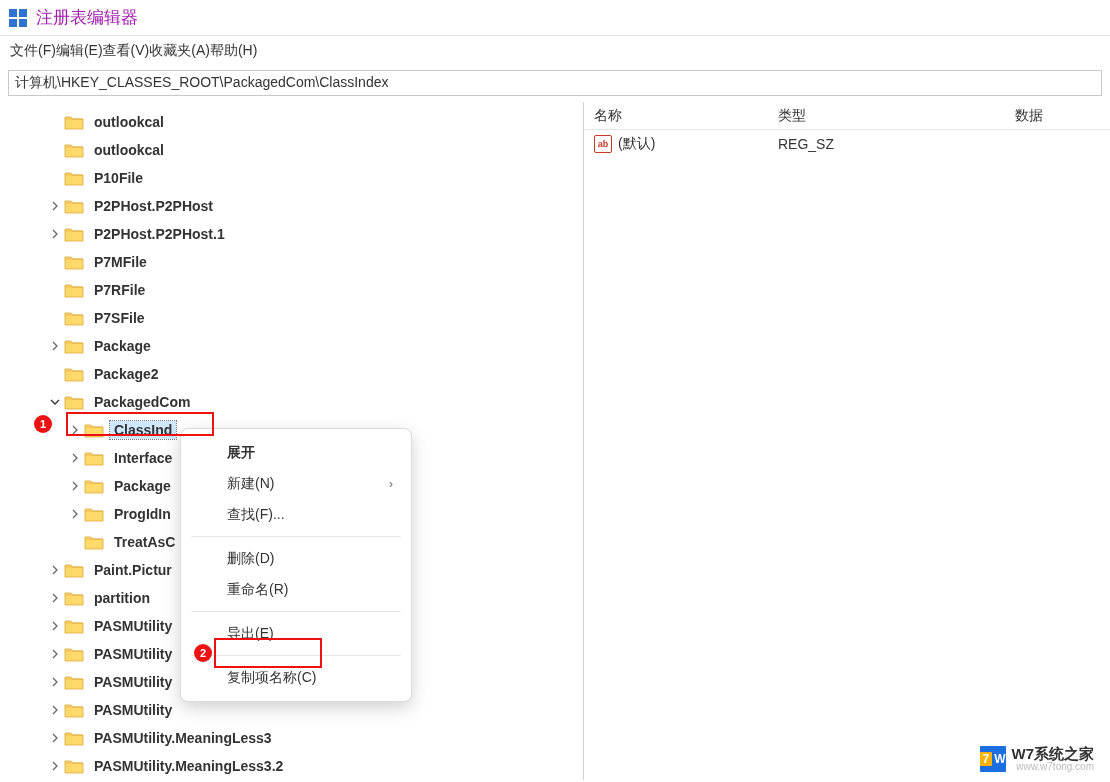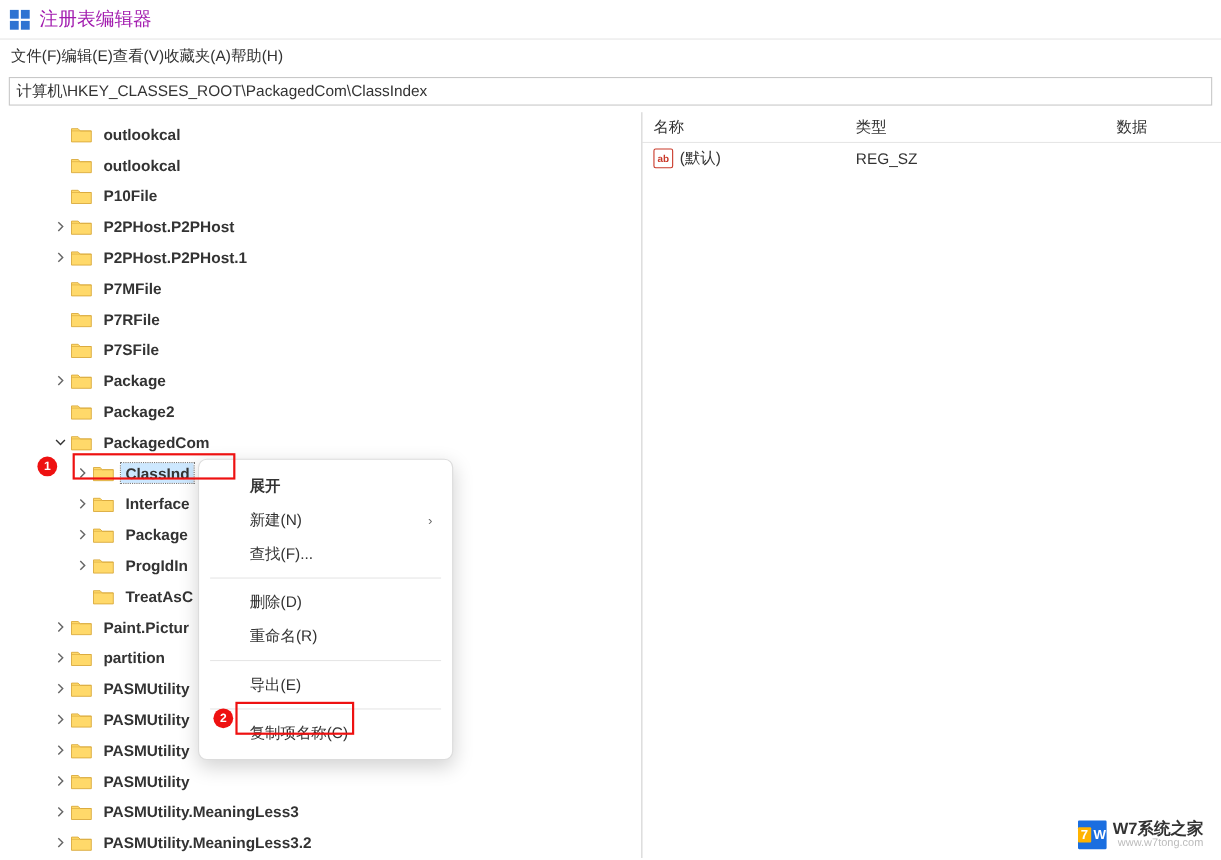--- a/index.html
+++ b/index.html
@@ -19,21 +19,21 @@
 .chev { width: 14px; height: 14px; display: inline-flex; align-items: center; justify-content: center; margin-right: 2px; visibility: hidden; }
 .chev.visible { visibility: visible; }
 .folder { width: 20px; height: 16px; margin-right: 6px; flex-shrink: 0; }
 .list-pane { flex: 1; font-size: 14px; color: #333; }
 .list-header { display: flex; height: 28px; align-items: center; padding-left: 10px; border-bottom: 1px solid #e6e6e6; }
 .col-name { width: 170px; }
 .col-type { width: 170px; margin-left: 14px; }
 .col-data { flex: 1; text-align: center; }
 .list-row { display: flex; height: 28px; align-items: center; padding-left: 10px; }
 .value-icon { width: 18px; height: 18px; margin-right: 6px; border: 1px solid #c93828; border-radius: 2px; display: inline-flex; align-items: center; justify-content: center; font-size: 9px; font-weight: bold; color: #c93828; background: #fff; }
-.context-menu { position: absolute; left: 180px; top: 417px; width: 232px; background: #fff; border: 1px solid #dcdcdc; border-radius: 8px; box-shadow: 0 6px 18px rgba(0,0,0,0.18); padding: 8px 0; font-size: 14px; z-index: 20; }
+.context-menu { position: absolute; left: 180px; top: 428px; width: 232px; background: #fff; border: 1px solid #dcdcdc; border-radius: 8px; box-shadow: 0 6px 18px rgba(0,0,0,0.18); padding: 8px 0; font-size: 14px; z-index: 20; }
 .cm-item { height: 31px; display: flex; align-items: center; justify-content: space-between; padding: 0 18px 0 46px; color: #333; position: relative; }
 .cm-item .arrow { font-size: 12px; color: #666; }
 .cm-sep { height: 1px; background: #e6e6e6; margin: 6px 10px; }
 .red-box { position: absolute; border: 2px solid #e11; z-index: 30; pointer-events: none; }
 .red-dot { position: absolute; width: 18px; height: 18px; border-radius: 50%; background: #e11; color: #fff; font-size: 11px; display: flex; align-items: center; justify-content: center; z-index: 31; font-weight: bold; }
 .watermark { position: absolute; right: 16px; bottom: 10px; display: flex; align-items: center; gap: 6px; z-index: 40; }
 .wm-icon { width: 26px; height: 26px; background: #1a6ee0; color: #fff; font-weight: bold; display: flex; align-items: center; justify-content: center; font-size: 12px; border-radius: 1px; position: relative; }
 .wm-icon .seven { background: #ffb300; color: #fff; padding: 0 3px; margin-right: 2px; border-radius: 1px; }
 .wm-text { font-size: 15px; font-weight: bold; color: #333; line-height: 1; }
 .wm-sub { font-size: 10px; color: #bbb; text-align: right; }

